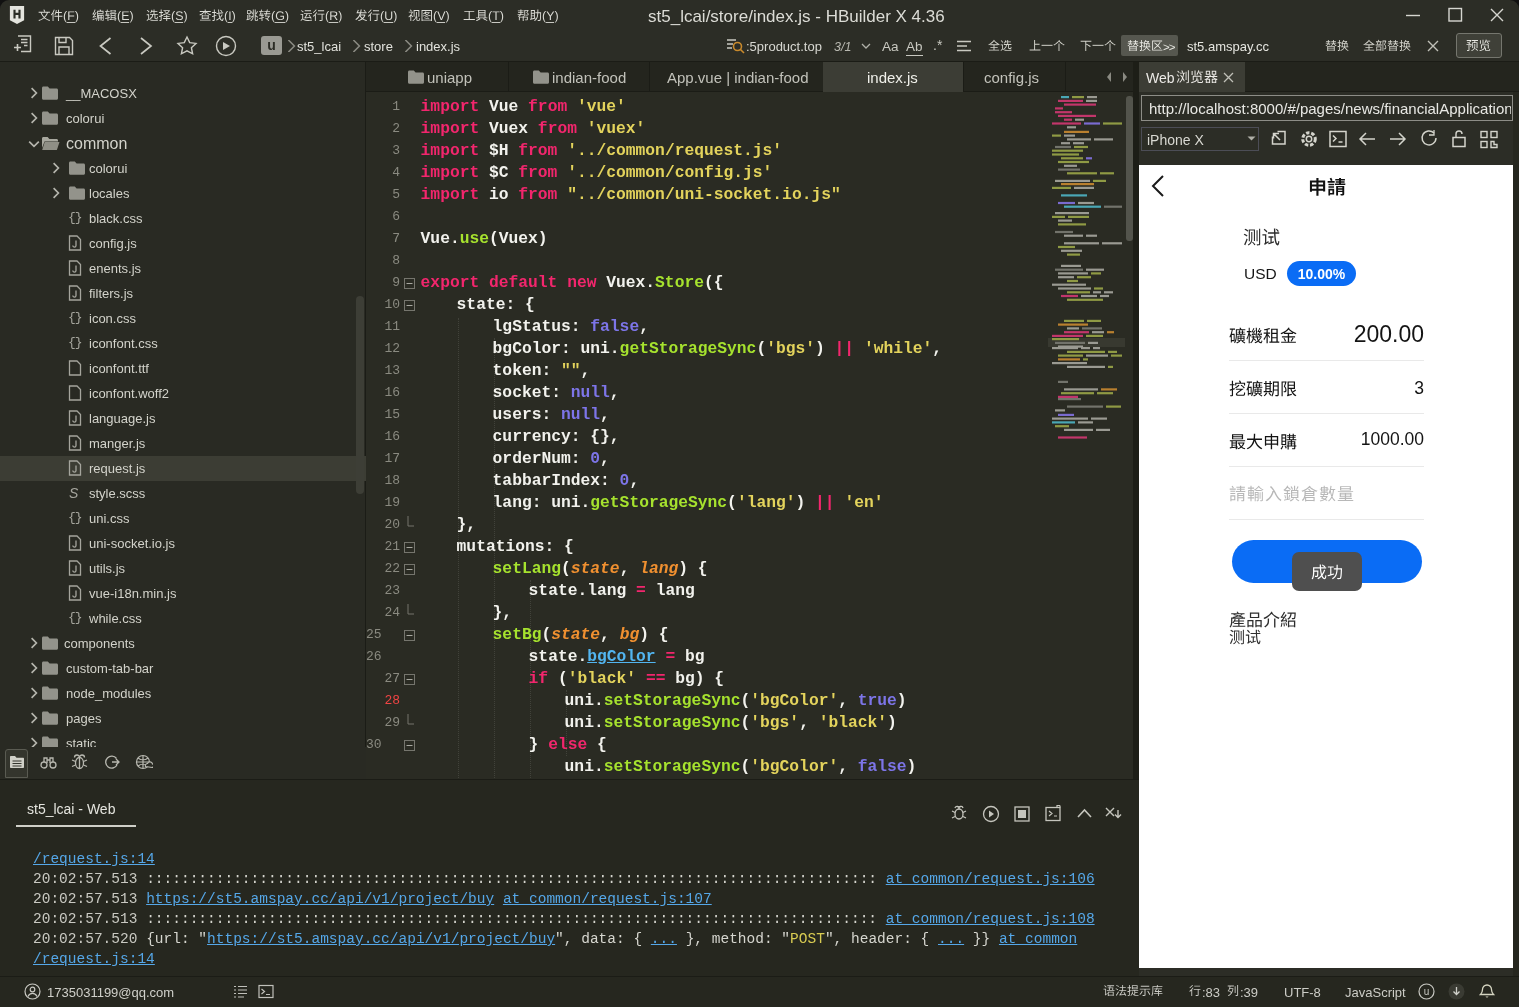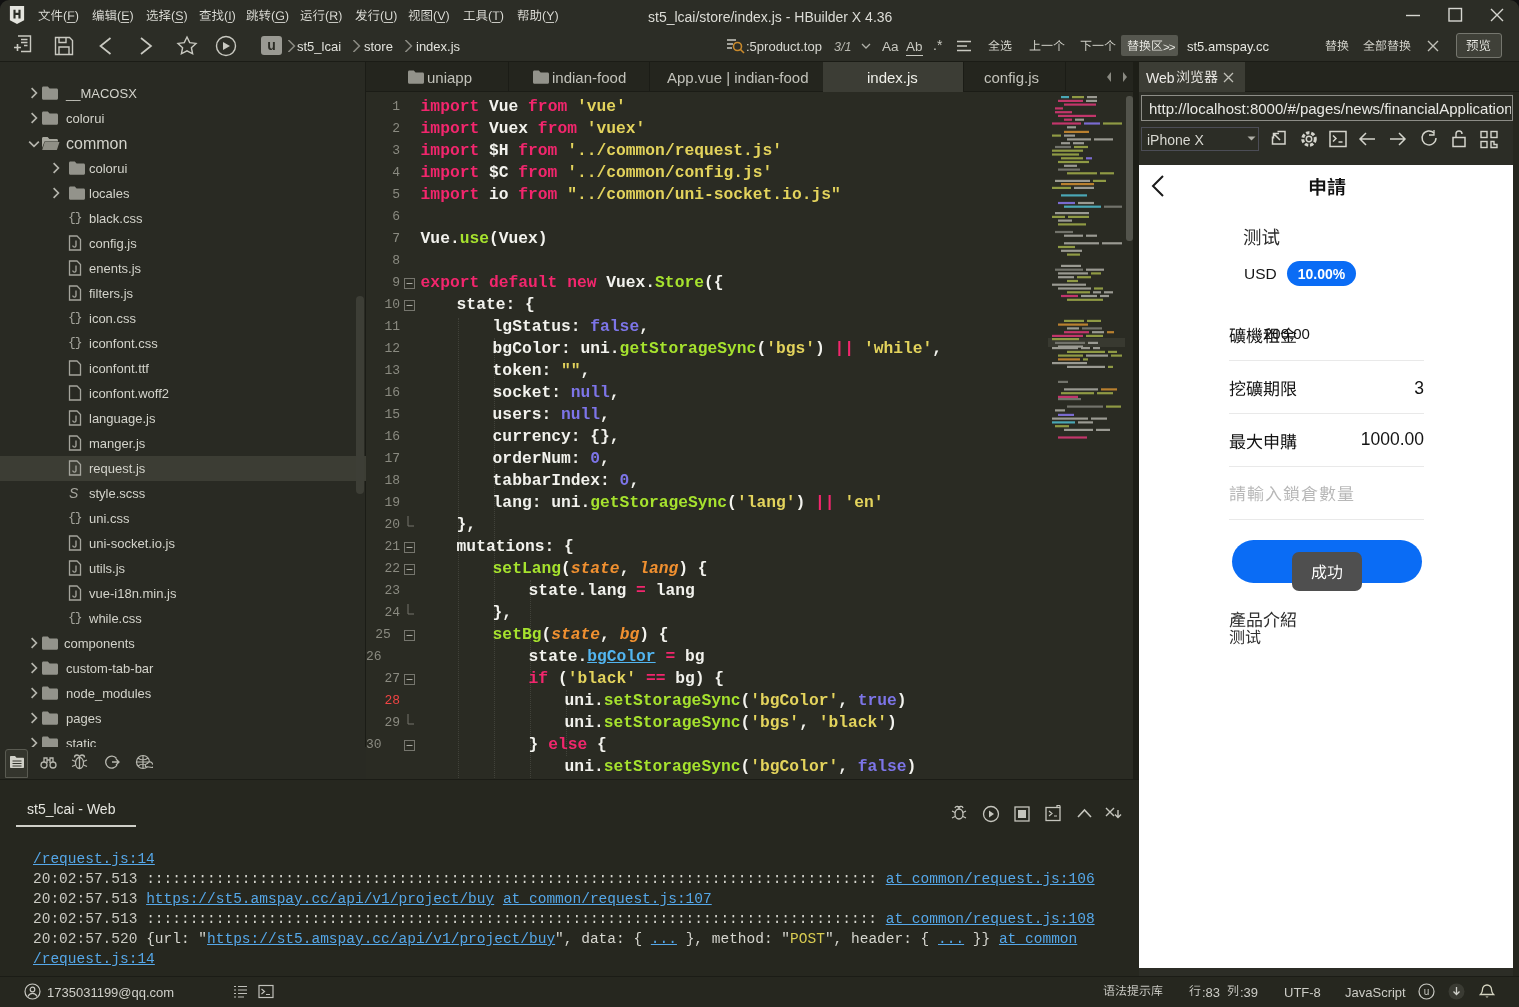--- a/index.html
+++ b/index.html
@@ -180,21 +180,21 @@
 <svg style="position:absolute;left:517.0px;top:19.5px;overflow:visible" width="2" height="2">
     <g fill="#dcdcd6">
       <use href="#g28" transform="translate(0.0 0) scale(0.01250)"></use>
       <use href="#g29" transform="translate(12.5 0) scale(0.01250)"></use>
       <use href="#g2" transform="translate(25.0 0) scale(0.00610)"></use>
       <use href="#g30" transform="translate(29.2 0) scale(0.00610)"></use>
       <use href="#g4" transform="translate(37.5 0) scale(0.00610)"></use>
     </g>
   </svg>
 <div class="abs" style="left:546.2px;top:21.5px;width:8.3px;height:1px;background:#c8c8c2"></div>
-<div class="abs" style="left:648px;top:9px;width:300px;white-space:nowrap;font-size:14px;color:#dcdcd6;line-height:16px">st5_lcai/store/index.js - HBuilder X 4.36</div>
+<div class="abs" style="left:648px;top:9px;width:300px;white-space:nowrap;font-size:17px;color:#dcdcd6;line-height:16px">st5_lcai/store/index.js - HBuilder X 4.36</div>
 <svg class="abs" style="left:1398px;top:7px" width="115" height="16" viewBox="0 0 115 16" fill="none" stroke="#d6d6d0" stroke-width="1.4">
     <path d="M8 8.5h14"></path>
     <rect x="51" y="1.5" width="12.5" height="12.5"></rect>
     <path d="M93 2l12 12M105 2l-12 12"></path>
   </svg>
 <div class="abs" style="left:0;top:30px;width:1519px;height:32px;background:#2c2d26;border-bottom:1px solid #1b1c16"></div>
 <svg class="abs" style="left:10px;top:33px" width="240" height="26" viewBox="0 0 240 26" fill="none" stroke="#c9c9c1" stroke-width="1.4">
     <path d="M8 3h12.5v15.5H11"></path>
     <path d="M11 6.5h6.5M11 9.5h6.5M14 12.5h3.5"></path>
     <path d="M4 14.5h7M7.5 11v7" stroke-width="1.6"></path>
@@ -540,21 +540,21 @@
     <path d="M2.5 5.5h6" stroke="#a8a8a0"></path>
   </svg>
 <div class="abs mono" style="left:492.6px;top:558px;font-size:16.3px;font-weight:bold;line-height:22px;white-space:pre"><span style="color:#a6e22e">setLang</span><span style="color:#f2f2ed">(</span><span style="color:#f09030;font-style:italic">state</span><span style="color:#f2f2ed">, </span><span style="color:#f09030;font-style:italic">lang</span><span style="color:#f2f2ed">) {</span></div>
 <div class="abs mono" style="left:366px;top:580px;width:34px;text-align:right;font-size:13px;color:#8a8a80;line-height:22px">23</div>
 <div class="abs mono" style="left:528.6px;top:580px;font-size:16.3px;font-weight:bold;line-height:22px;white-space:pre"><span style="color:#f2f2ed">state.lang </span><span style="color:#f2266d">=</span><span style="color:#f2f2ed"> lang</span></div>
 <div class="abs mono" style="left:366px;top:602px;width:34px;text-align:right;font-size:13px;color:#8a8a80;line-height:22px">24</div>
 <svg class="abs" style="left:407px;top:604px" width="8" height="14" viewBox="0 0 8 14">
     <path d="M1 0v10h6" fill="none" stroke="#75756d"></path>
   </svg>
 <div class="abs mono" style="left:492.6px;top:602px;font-size:16.3px;font-weight:bold;line-height:22px;white-space:pre"><span style="color:#f2f2ed">},</span></div>
-<div class="abs mono" style="left:366px;top:624px;width:34px;text-align:center;font-size:13px;color:#8a8a80;line-height:22px">25</div>
+<div class="abs mono" style="left:366px;top:624px;width:34px;text-align:left;font-size:13px;color:#8a8a80;line-height:22px">25</div>
 <svg class="abs" style="left:404px;top:630px" width="11" height="11" viewBox="0 0 11 11">
     <rect x="0.5" y="0.5" width="10" height="10" fill="none" stroke="#75756d"></rect>
     <path d="M2.5 5.5h6" stroke="#a8a8a0"></path>
   </svg>
 <div class="abs mono" style="left:492.6px;top:624px;font-size:16.3px;font-weight:bold;line-height:22px;white-space:pre"><span style="color:#a6e22e">setBg</span><span style="color:#f2f2ed">(</span><span style="color:#f09030;font-style:italic">state</span><span style="color:#f2f2ed">, </span><span style="color:#f09030;font-style:italic">bg</span><span style="color:#f2f2ed">) {</span></div>
 <div class="abs mono" style="left:366px;top:646px;width:34px;text-align:left;font-size:13px;color:#8a8a80;line-height:22px">26</div>
 <div class="abs mono" style="left:528.6px;top:646px;font-size:16.3px;font-weight:bold;line-height:22px;white-space:pre"><span style="color:#f2f2ed">state.</span><span style="color:#52b5f0;text-decoration:underline">bgColor</span><span style="color:#f2f2ed"> </span><span style="color:#f2266d">=</span><span style="color:#f2f2ed"> bg</span></div>
 <div class="abs mono" style="left:366px;top:668px;width:34px;text-align:right;font-size:13px;color:#8a8a80;line-height:22px">27</div>
 <svg class="abs" style="left:404px;top:674px" width="11" height="11" viewBox="0 0 11 11">
     <rect x="0.5" y="0.5" width="10" height="10" fill="none" stroke="#75756d"></rect>
@@ -909,21 +909,21 @@
 <div class="abs" style="left:1287px;top:261px;width:69px;height:25px;background:#0a6cf5;border-radius:12.5px"></div>
 <div class="abs" style="left:1287px;top:266px;width:69px;text-align:center;font-size:14px;font-weight:bold;color:#fff;line-height:16px">10.00%</div>
 <svg style="position:absolute;left:1229.0px;top:342.0px;overflow:visible" width="2" height="2">
     <g fill="#141414">
       <use href="#g48" transform="translate(0.0 0) scale(0.01700)"></use>
       <use href="#g49" transform="translate(17.0 0) scale(0.01700)"></use>
       <use href="#g50" transform="translate(34.0 0) scale(0.01700)"></use>
       <use href="#g51" transform="translate(51.0 0) scale(0.01700)"></use>
     </g>
   </svg>
-<div class="abs" style="left:1264px;top:325px;width:160px;text-align:left;font-size:15px;color:#141414;line-height:18px">200.00</div>
+<div class="abs" style="left:1264px;top:325px;width:160px;text-align:right;font-size:23px;color:#141414;line-height:18px">200.00</div>
 <div class="abs" style="left:1229px;top:360px;width:195px;height:1px;background:#e9e9e9"></div>
 <svg style="position:absolute;left:1229.0px;top:395.0px;overflow:visible" width="2" height="2">
     <g fill="#141414">
       <use href="#g52" transform="translate(0.0 0) scale(0.01700)"></use>
       <use href="#g48" transform="translate(17.0 0) scale(0.01700)"></use>
       <use href="#g53" transform="translate(34.0 0) scale(0.01700)"></use>
       <use href="#g54" transform="translate(51.0 0) scale(0.01700)"></use>
     </g>
   </svg>
 <div class="abs" style="left:1264px;top:379px;width:160px;text-align:right;font-size:17.5px;color:#141414;line-height:18px">3</div>

